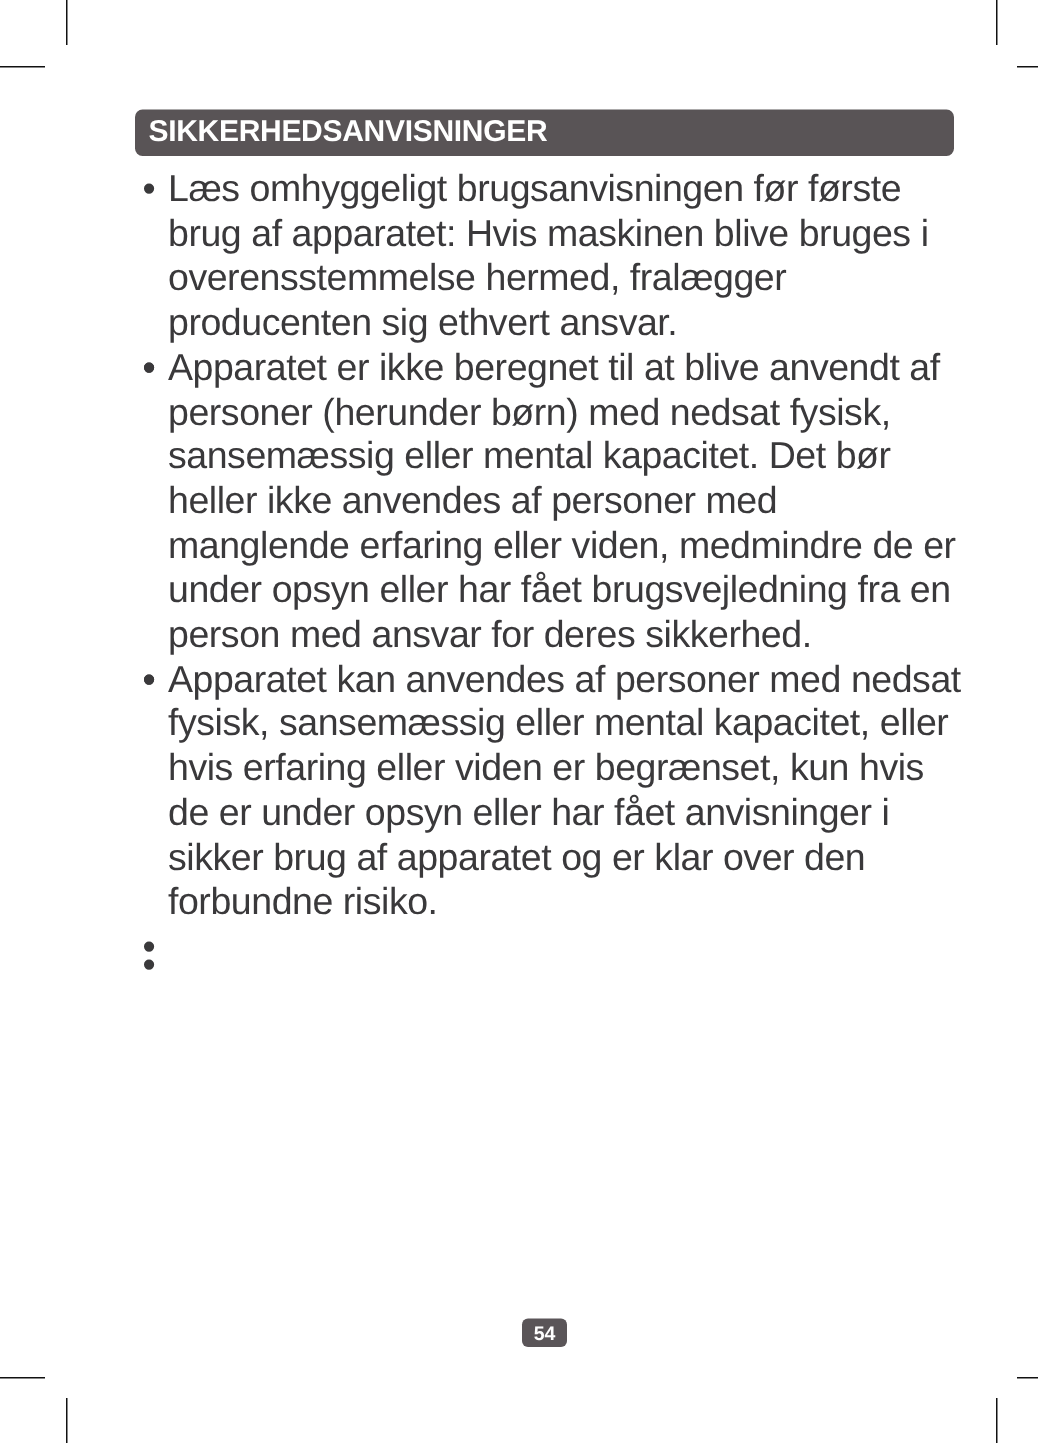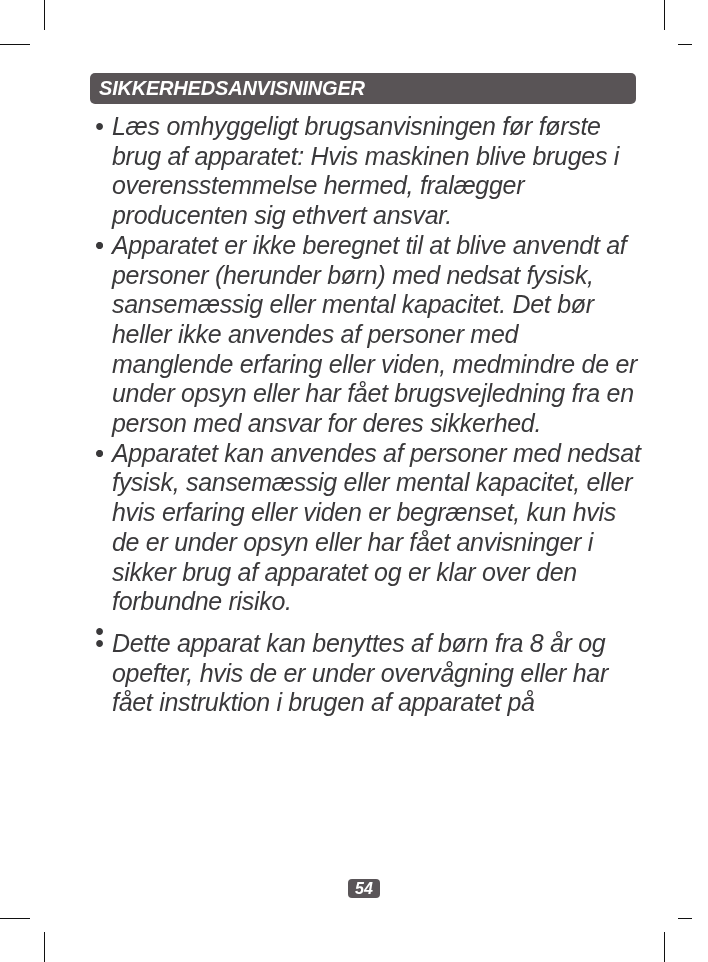--- a/index.html
+++ b/index.html
@@ -16,21 +16,20 @@
   body {
     width: 708px; height: 962px;
     background: var(--page-bg);
     font-family: "Liberation Sans", sans-serif;
   }
   .page {
     position: relative;
     width: 692px; height: 962px;
     background: var(--page-bg);
     overflow: hidden;
-    font-style: italic;
   }
   
   .crop { position: absolute; background: var(--crop-mark); }
   .crop.v { width: 1px; height: 30px; }
   .crop.h { width: 30px; height: 1px; }
   .crop.tl-v { left: 44px; top: 0; }
   .crop.tl-h { left: 0; top: 44px; }
   .crop.tr-v { left: 664px; top: 0; }
   .crop.tr-h { left: 678px; top: 44px; }
   .crop.bl-h { left: 0; top: 918px; }
@@ -73,21 +72,21 @@
     left: 0; top: 0;
   }
 
   .page-badge {
     position: absolute;
     left: 348px; top: 879px;
     min-width: 30px; height: 19px;
     background: var(--badge-bg);
     color: var(--badge-text);
     border-radius: 4px;
-    font-size: 16px;
+    font-size: 13px;
     font-weight: bold;
     display: flex; align-items: center; justify-content: center;
     padding: 0 7px;
   }
 </style>
 </head>
 <body>
 
 <div class="page">
 
@@ -121,21 +120,20 @@
     </li>
     <li>
       <span class="bullet">•</span>
       <span>Apparatet kan anvendes af personer med nedsat fysisk, sansemæssig eller mental kapacitet, eller hvis erfaring eller viden er begrænset, kun hvis de er under opsyn eller har fået anvisninger i sikker brug af apparatet og er klar over den forbundne risiko.</span>
     </li>
     <li>
       <span class="bullet">•</span>
     </li>
     <li class="spaced">
       <span class="bullet">•</span>
-      <span>Dette apparat kan benyttes af børn fra 8 år og opefter, hvis de er under overvågning eller har fået instruktion i brugen af apparatet på</span>
     </li>
   </ul>
 
   <div class="page-badge">
     <span>54</span>
   </div>
 
 </div>
 
 </body></html>

